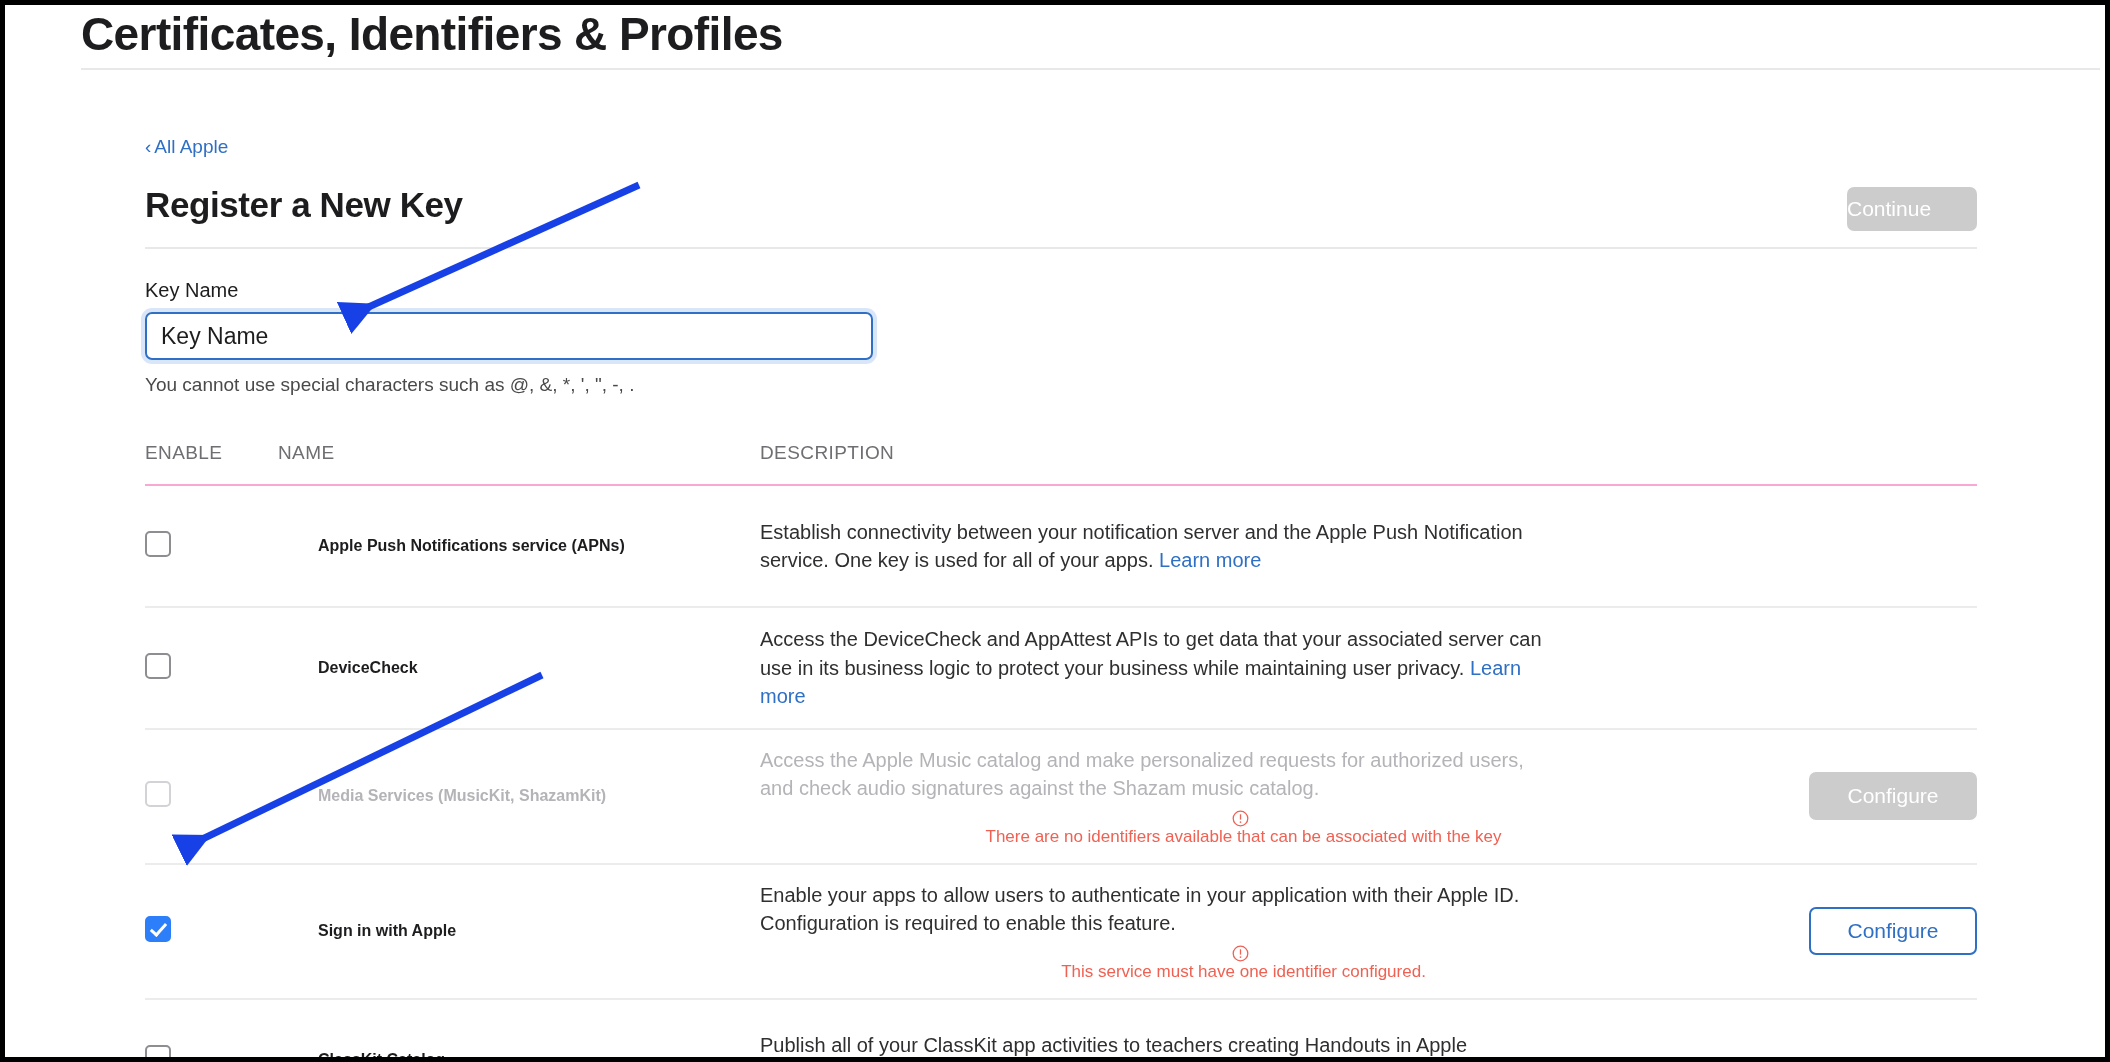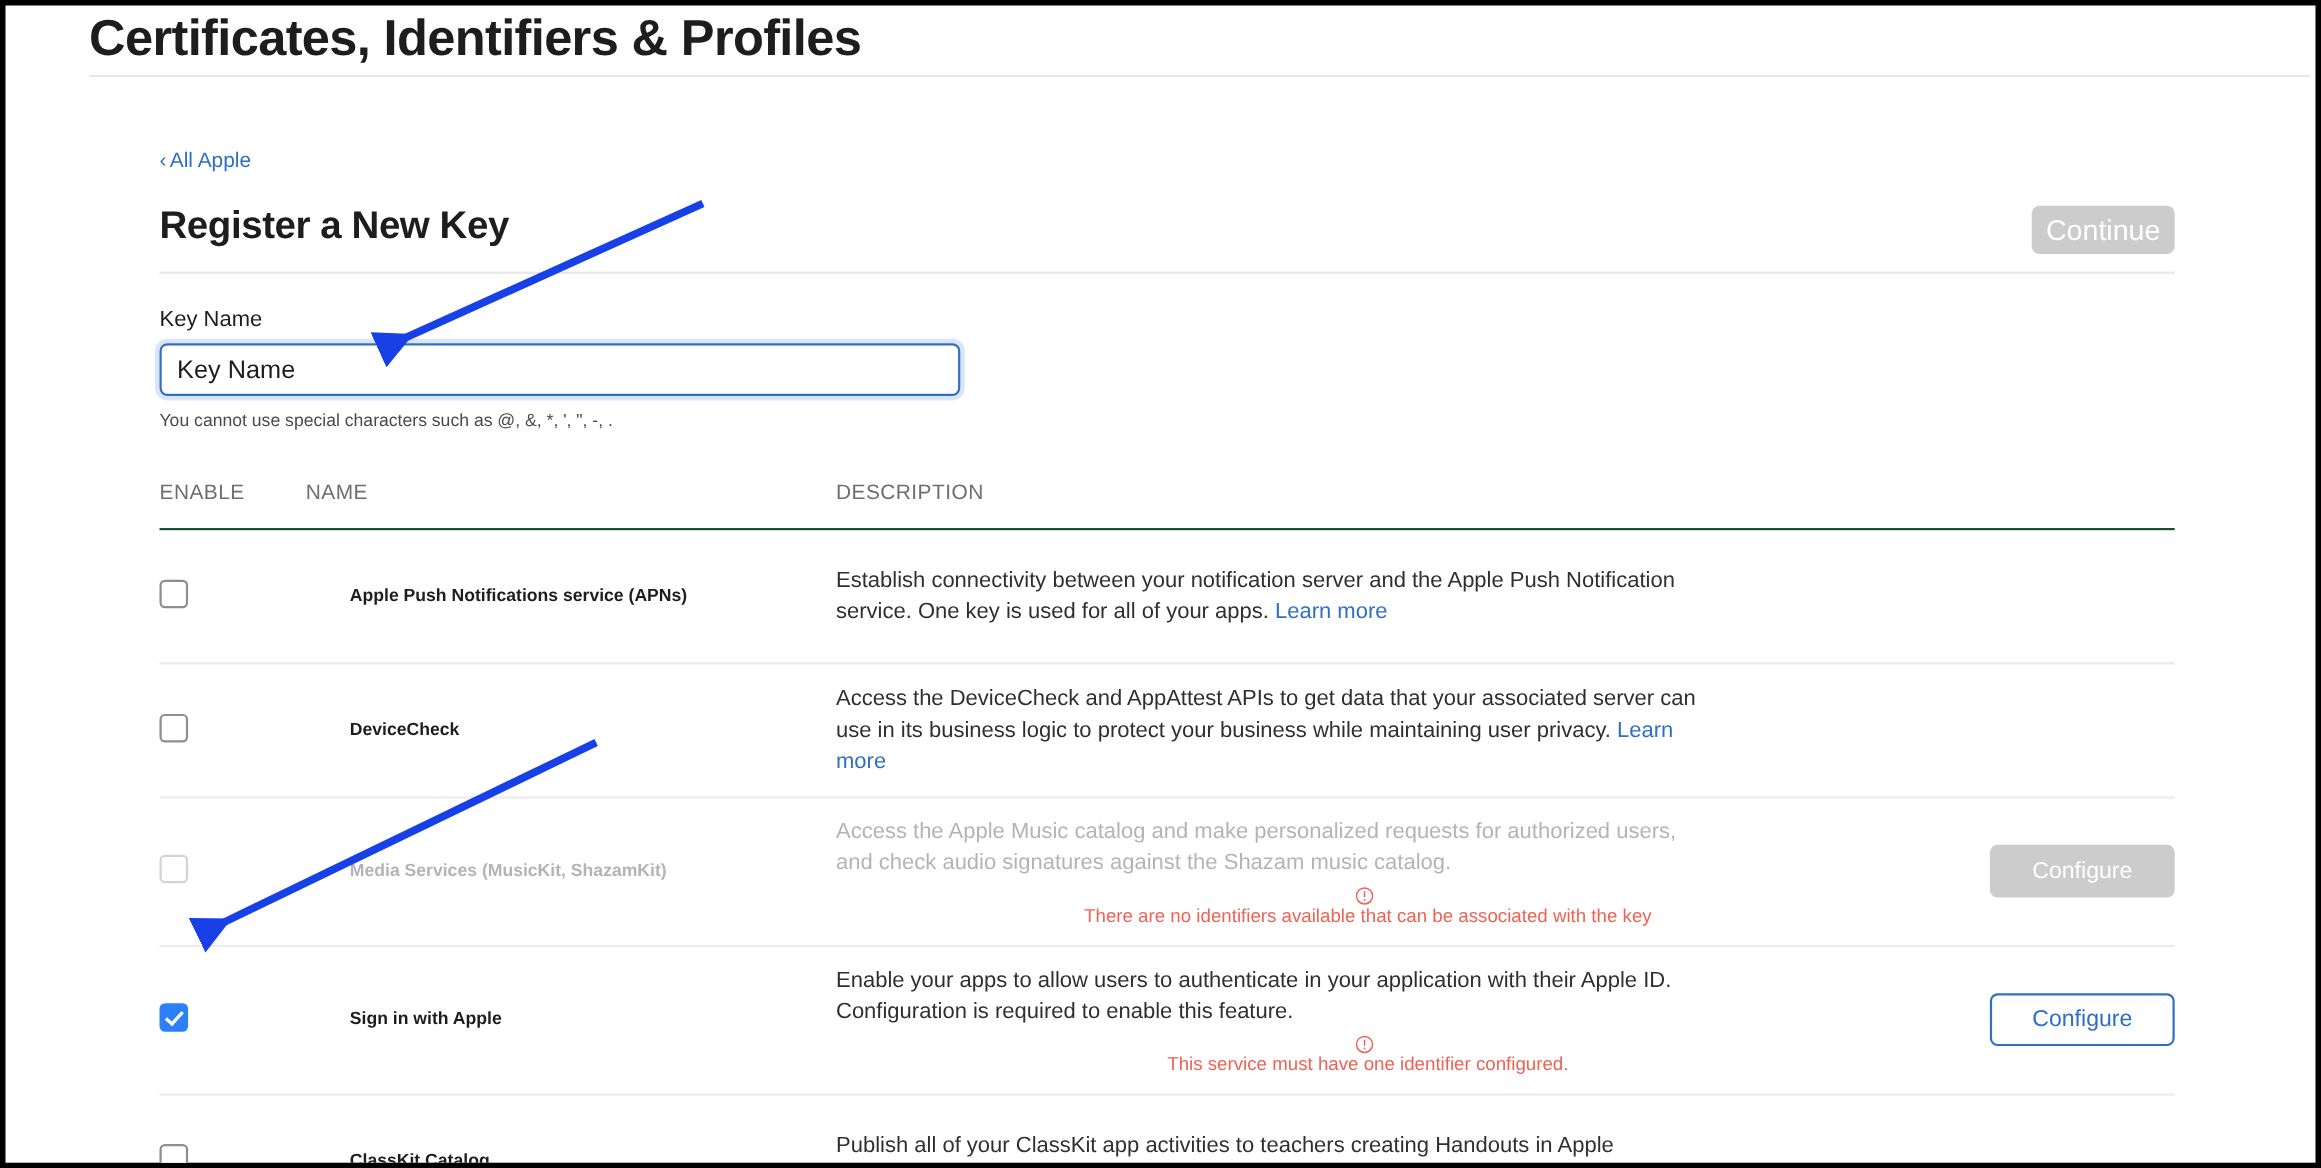--- a/index.html
+++ b/index.html
@@ -84,26 +84,26 @@
   }
   .continue-btn {
     position: absolute;
     right: 0;
     top: 2px;
     width: 130px;
     height: 44px;
     border-radius: 7px;
     background: #cccccc;
     color: #ffffff;
-    font-size: 26px;
+    font-size: 21px;
     border: none;
     cursor: default;
     font-family: "Liberation Sans", sans-serif;
     line-height: 44px;
-    text-align: center;
+    text-align: left;
     padding: 0;
   }
   .title-rule {
     margin-top: 10px;
     height: 2px;
     background: #e8e8e8;
     width: 100%;
   }
   
   .field-block { margin-top: 30px; }
@@ -128,33 +128,33 @@
     border-radius: 7px;
     font-size: 23px;
     color: #1d1d1f;
     padding: 0 14px;
     outline: none;
     font-family: "Liberation Sans", sans-serif;
     background: #ffffff;
   }
   .field-help {
     margin-top: 14px;
-    font-size: 16px;
+    font-size: 19px;
     color: #4a4a4a;
   }
   
   .svc-table {
     margin-top: 46px;
     width: 100%;
   }
   .svc-head {
     display: flex;
     align-items: flex-start;
     padding-bottom: 20px;
-    border-bottom: 2px solid #14532d;
+    border-bottom: 2px solid #f9a8d4;
   }
   .col-enable { width: 133px; flex: 0 0 133px; }
   .col-name   { width: 482px; flex: 0 0 482px; }
   .col-desc   { flex: 1 1 auto; }
   .col-action { width: 250px; flex: 0 0 250px; }
   .svc-head span {
     font-size: 19px;
     letter-spacing: 0.4px;
     color: #6e6e73;
     text-transform: uppercase;

